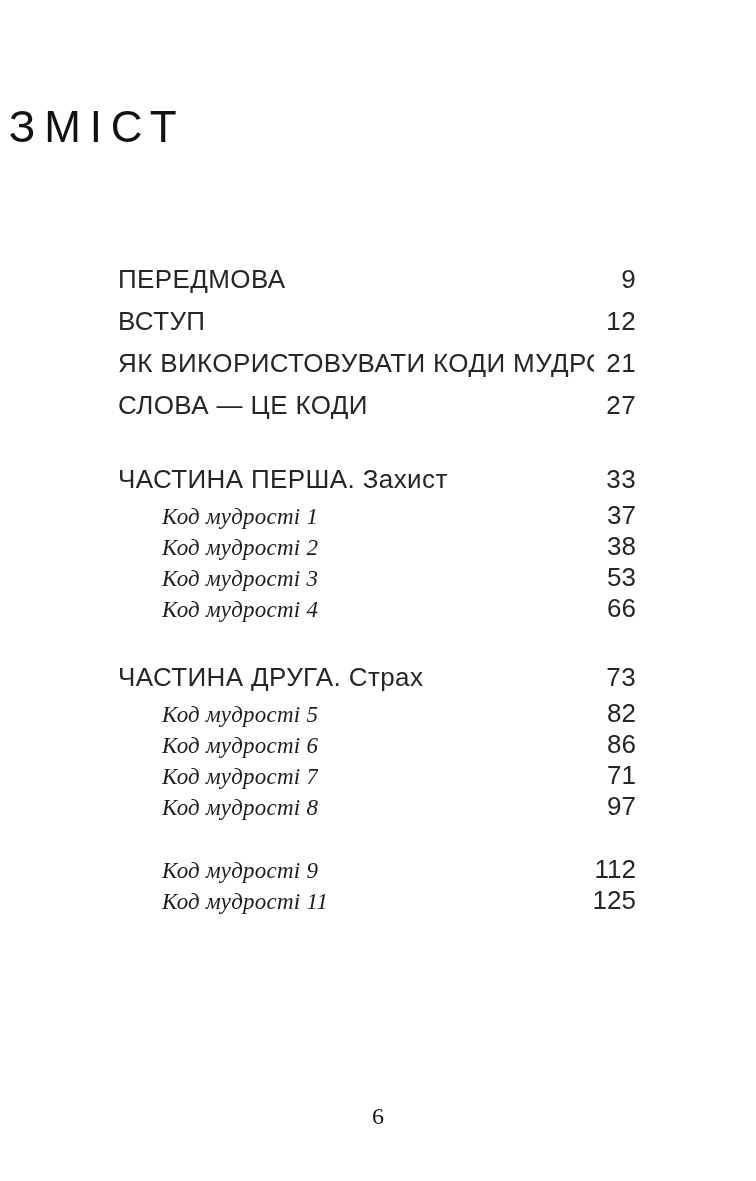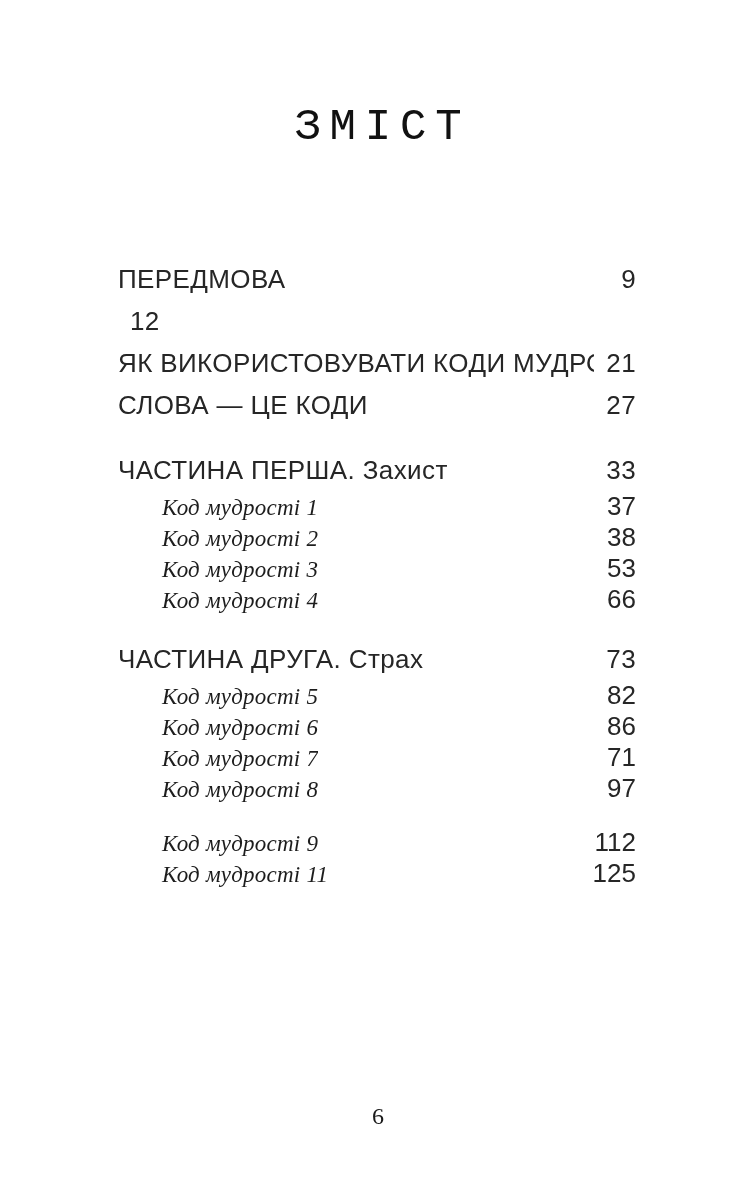--- a/index.html
+++ b/index.html
@@ -11,35 +11,35 @@
     position: relative;
     width: 756px;
     height: 1181px;
     background: #ffffff;
     overflow: hidden;
     font-family: "Liberation Sans", sans-serif;
     color: #222222;
   }
   .toc-title {
     margin: 104px 0 0 0;
-    text-align: center;
-    font-family: Liberation Mono, monospace;
+    text-align: left;
+    font-family: Liberation Sans, sans-serif;
     font-weight: 400;
     font-size: 44px;
     line-height: 46px;
     letter-spacing: 0.20em;
     text-indent: 0.20em; 
     color: #111111;
   }
   .toc {
     margin-top: 108px;
     padding: 0 120px 0 118px;
   }
   .toc-group { margin-top: 10px; }
-  .toc-group + .toc-group { margin-top: 23px; }
+  .toc-group + .toc-group { margin-top: 32px; }
   .toc-row {
     display: flex;
     justify-content: space-between;
     align-items: baseline;
   }
   .toc-row.main {
     height: 42px;
     line-height: 42px;
     font-family: "Liberation Sans", sans-serif;
     font-weight: 400;
@@ -88,20 +88,21 @@
 <div class="book-page">
   <h1 class="toc-title">ЗМІСТ</h1>
 
   <div class="toc" id="toc">
       <div class="toc-group">
         <div class="toc-row main">
           <span class="toc-label">ПЕРЕДМОВА</span>
           <span class="toc-page-num">9</span>
         </div>
         <div class="toc-row main">
+          <span class="toc-label">ВСТУП</span>
           <span class="toc-page-num">12</span>
         </div>
         <div class="toc-row main">
           <span class="toc-label">ЯК ВИКОРИСТОВУВАТИ КОДИ МУДРОСТІ</span>
           <span class="toc-page-num">21</span>
         </div>
         <div class="toc-row main">
           <span class="toc-label">СЛОВА — ЦЕ КОДИ</span>
           <span class="toc-page-num">27</span>
         </div>

